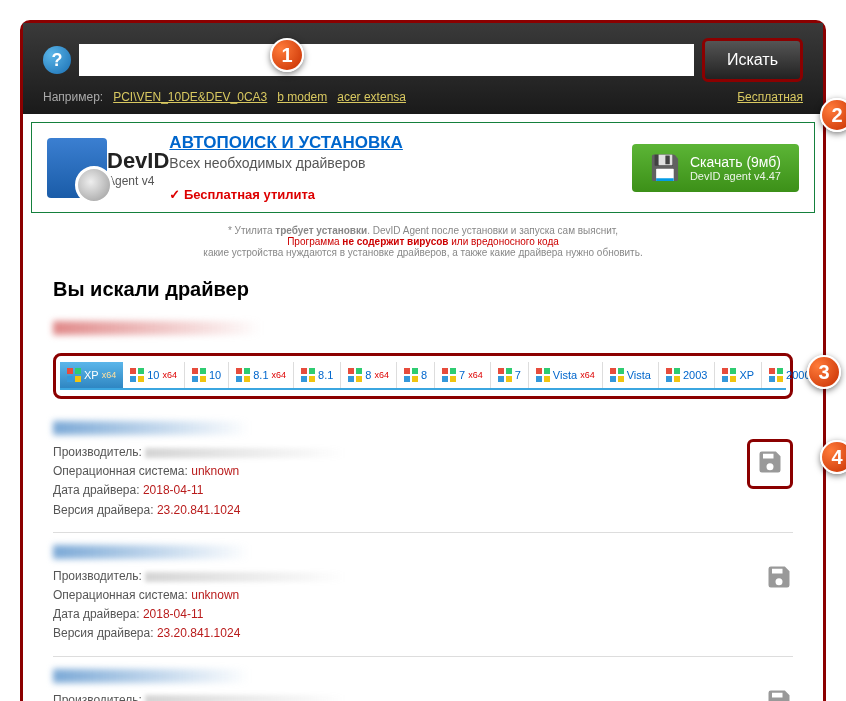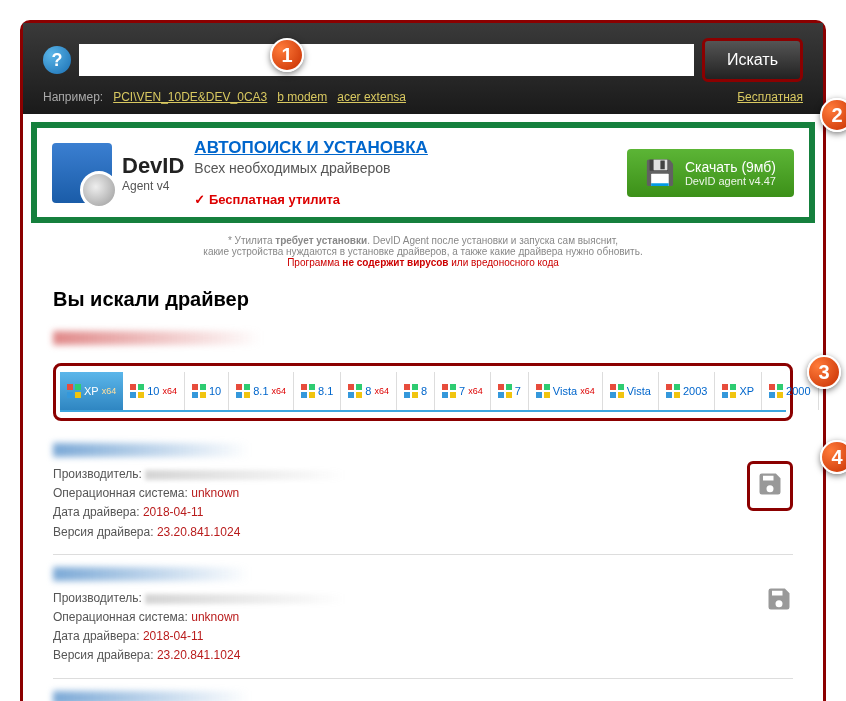--- a/index.html
+++ b/index.html
@@ -72,27 +72,26 @@
   margin-top: 8px;
   color: #aaa;
   font-size: 12px;
   display: flex;
   align-items: flex-end;
   gap: 10px;
 }
 .example-row a { color: #d8c860; text-decoration: underline; }
 .download-link { margin-left: auto; }
 .promo {
-  border: 6px solid #15803d;
+  border: 1px solid #15803d;
   margin: 8px;
   padding: 10px 15px;
   background: #fff;
   display: flex;
   align-items: center;
-  gap: 10px;
 }
 .promo-logo {
   width: 60px; height: 60px;
   background: linear-gradient(#3b7fd1, #1a5ca8);
   border-radius: 4px;
   position: relative;
 }
 .promo-logo::after {
   content: "";
   position: absolute;
@@ -138,21 +137,21 @@
   width: 260px;
 }
 .os-row-wrap {
   border: 3px solid #8b0000;
   border-radius: 8px;
   padding: 6px 4px;
   margin-bottom: 10px;
 }
 .os-row { display: flex; border-bottom: 2px solid #3ba6e0; }
 .os-tab {
-  padding: 12px 7px;
+  padding: 6px 7px;
   font-size: 11px;
   color: #0066cc;
   border-right: 1px solid #ddd;
   display: flex; align-items: center; gap: 3px;
   cursor: pointer;
   white-space: nowrap;
 }
 .os-tab.active {
   background: linear-gradient(#5bb6ea, #2f86c2);
   color: #fff;
@@ -253,22 +252,22 @@
     <div class="download-btn">
       <span class="icon">💾</span>
       <div>
         <div class="txt">Скачать (9мб)</div>
         <div class="sub">DevID agent v4.47</div>
       </div>
     </div>
   </div>
   <div class="promo-notes">
     <div><span>* Утилита </span><span class="bold">требует установки</span><span>. DevID Agent после установки и запуска сам выяснит,</span></div>
+    <div><span class="red">Программа </span><span class="red bold">не содержит вирусов</span><span class="red"> или вредоносного кода</span></div>
     <div>какие устройства нуждаются в установке драйверов, а также какие драйвера нужно обновить.</div>
-    <div><span class="red">Программа </span><span class="red bold">не содержит вирусов</span><span class="red"> или вредоносного кода</span></div>
   </div>
 
   <div class="content">
     <h2 class="search-heading">Вы искали драйвер</h2>
     <div class="blur-line"></div>
 
     <div class="os-row-wrap">
       <div class="os-row" id="os-row">
           <div class="os-tab active">
             <span class="win-icon"></span>

